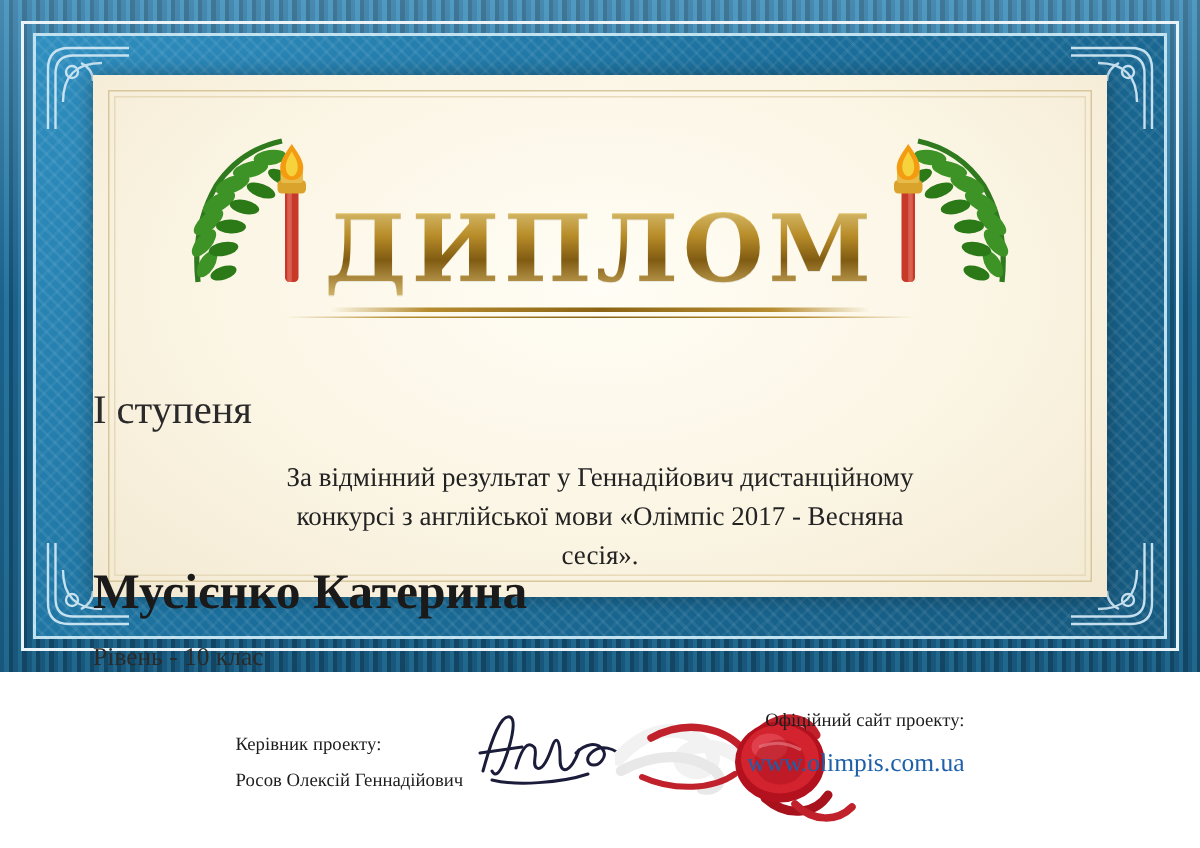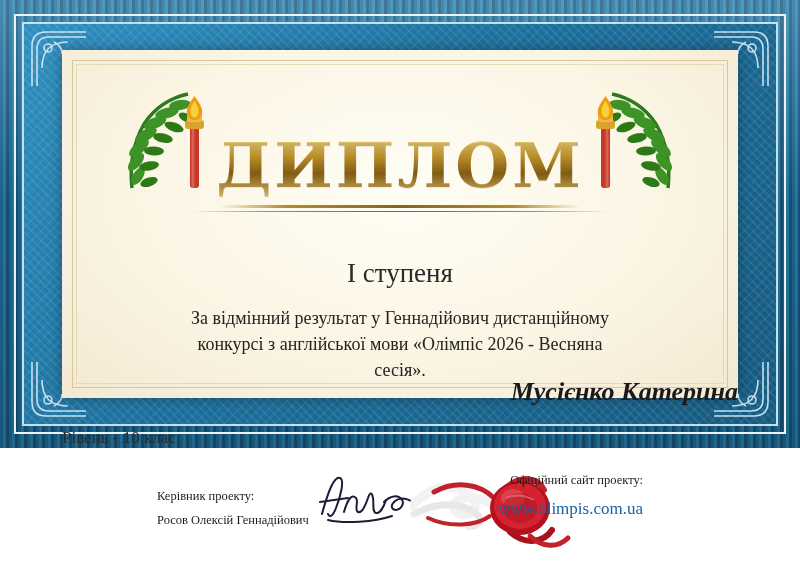--- a/index.html
+++ b/index.html
@@ -144,45 +144,44 @@
     height: 1px;
     width: 420px;
     margin-top: 3px;
   }
 
   
   .degree {
     position: absolute;
     left: 0; right: 0;
     top: 208px;
-    text-align: center;
+    text-align: left;
     font-family: "Liberation Serif", serif;
     font-size: 27px;
     color: #2a2a2a;
   }
   .reason {
     position: absolute;
     left: 110px; right: 110px;
     top: 255px;
     text-align: center;
     font-family: "Liberation Serif", serif;
     font-size: 18px;
     line-height: 1.45;
     color: #232323;
   }
   .recipient {
     position: absolute;
     left: 0; right: 0;
     top: 327px;
-    text-align: right;
-    font-family: "Liberation Serif", serif;
-    font-size: 26px;
+    text-align: left;
+    font-family: "Liberation Serif", serif;
+    font-size: 33px;
     font-weight: bold;
     color: #1a1a1a;
-    font-style: italic;
   }
   .level {
     position: absolute;
     left: 0; right: 0;
     top: 378px;
     font-family: "Liberation Serif", serif;
     font-size: 17px;
     color: #2a2a2a;
   }
 
@@ -351,21 +350,21 @@
       <div class="title-wrap">
         <div class="title">ДИПЛОМ</div>
         <div class="title-rule"></div>
         <div class="title-rule thin"></div>
       </div>
 
       <div class="degree">I ступеня</div>
 
       <div class="reason">
         <div>За відмінний результат у Геннадійович дистанційному</div>
-        <div>конкурсі з англійської мови «Олімпіс 2026 - Весняна сесія».</div>
+        <div>конкурсі з англійської мови «Олімпіс 2017 - Весняна сесія».</div>
       </div>
 
       <div class="recipient">Мусієнко Катерина</div>
 
       <div class="level">Рівень - 10 клас</div>
 
       <div class="footer-left">
         <div>Керівник проекту:</div>
         <div>Росов Олексій Геннадійович</div>
       </div>

